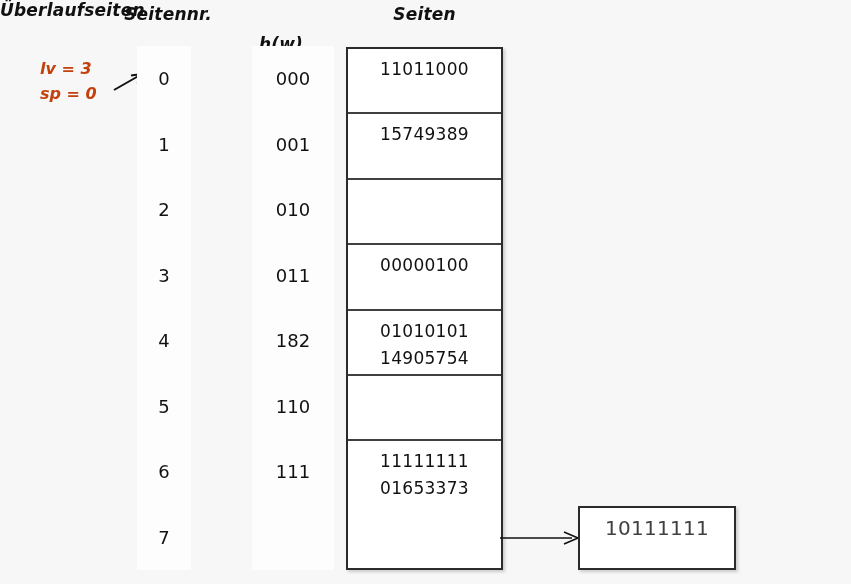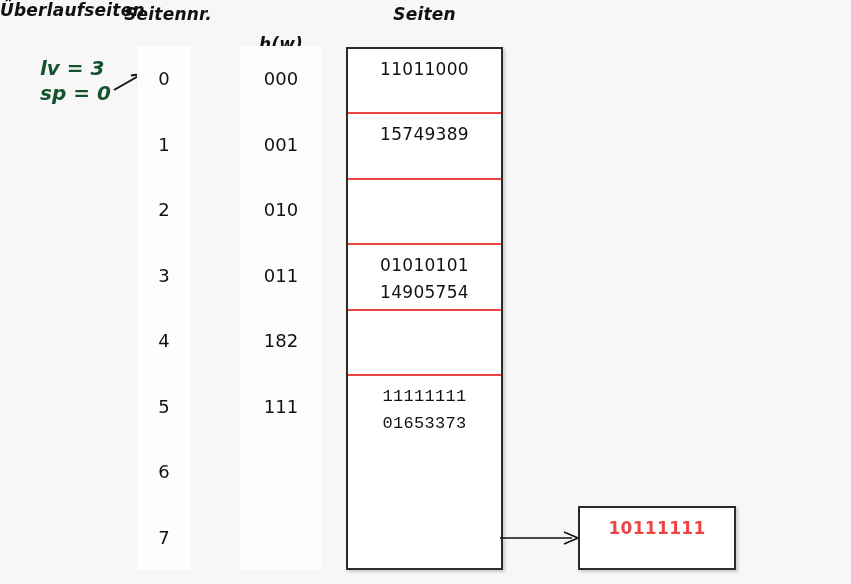--- a/index.html
+++ b/index.html
@@ -35,43 +35,43 @@
   #hdr-hw       { left: 240px;  top: 12px;  width: 82px; margin-top: 22px;  }
   #hdr-seiten   { left: 346px;  top: 4px;  width: 157px; }
 
   
   #lv-sp {
     position: absolute;
     left: 40px;
     top: 56px;
     font-style: italic;
     font-weight: 600;
-    font-size: 20px;
+    font-size: 16px;
     line-height: 25px;
     white-space: nowrap;
-    color: #14532d;
+    color: #c2410c;
   }
   #lv-sp .ln { display: block; }
 
   #sp-arrow {
     position: absolute;
     left: 112px;
     top: 68px;
     width: 34px;
     height: 26px;
   }
 
   
   .plain-col {
     position: absolute;
     top: 46px;
     background: #fdfdfd;
   }
   #col-seitennr { left: 137px; width: 54px;  height: 524px; }
-  #col-hw       { left: 240px; width: 82px;  height: 524px; text-align: right; }
+  #col-hw       { left: 252px; width: 82px;  height: 524px; text-align: right; }
 
   .plain-cell {
     height: 65.5px;
     display: flex;
     align-items: center;
     justify-content: center;
     font-size: 18px;
     font-weight: 500;
     color: #111111;
   }
@@ -84,28 +84,28 @@
     width: 157px;
     height: 523px;
     background: #ffffff;
     border: 2px solid #2b2b2b;
     box-sizing: border-box;
     box-shadow: 2px 2px 3px rgba(0,0,0,0.18);
   }
   .page-cell {
     height: 65.375px;
     box-sizing: border-box;
-    border-bottom: 2px solid #ef4444;
+    border-bottom: 2px solid #404040;
     display: flex;
     flex-direction: column;
     align-items: center;
     justify-content: flex-start;
     padding-top: 7px;
   }
-  .page-cell:last-child { border-bottom: none; font-family: Liberation Mono, monospace; }
+  .page-cell:last-child { border-bottom: none; }
   .page-cell .rec {
     font-size: 17px;
     font-weight: 500;
     line-height: 27px;
     letter-spacing: 0.3px;
     color: #111111;
   }
 
   
   #overflow-box {
@@ -117,25 +117,25 @@
     background: #ffffff;
     border: 2px solid #2b2b2b;
     box-sizing: border-box;
     box-shadow: 2px 2px 3px rgba(0,0,0,0.18);
     display: flex;
     align-items: flex-start;
     justify-content: center;
     padding-top: 7px;
   }
   #overflow-box .rec {
-    font-size: 17px;
-    font-weight: 700;
+    font-size: 20px;
+    font-weight: 400;
     letter-spacing: 0.3px;
     line-height: 27px;
-    color: #ef4444;
+    color: #404040;
   }
 
   
   #overflow-arrow {
     position: absolute;
     left: 500px;
     top: 526px;
     width: 82px;
     height: 24px;
   }
@@ -169,31 +169,35 @@
     <div class="plain-cell">6</div>
     <div class="plain-cell">7</div>
   </div>
 
   <div class="plain-col" id="col-hw">
     <div class="plain-cell">000</div>
     <div class="plain-cell">001</div>
     <div class="plain-cell">010</div>
     <div class="plain-cell">011</div>
     <div class="plain-cell">182</div>
+    <div class="plain-cell">110</div>
     <div class="plain-cell">111</div>
   </div>
 
   <div id="col-seiten">
     <div class="page-cell">
         <span class="rec">11011000</span>
       </div>
     <div class="page-cell">
         <span class="rec">15749389</span>
       </div>
     <div class="page-cell"></div>
+    <div class="page-cell">
+        <span class="rec">00000100</span>
+      </div>
     <div class="page-cell">
         <span class="rec">01010101</span>
         <span class="rec">14905754</span>
       </div>
     <div class="page-cell"></div>
     <div class="page-cell">
         <span class="rec">11111111</span>
         <span class="rec">01653373</span>
       </div>
   </div>

